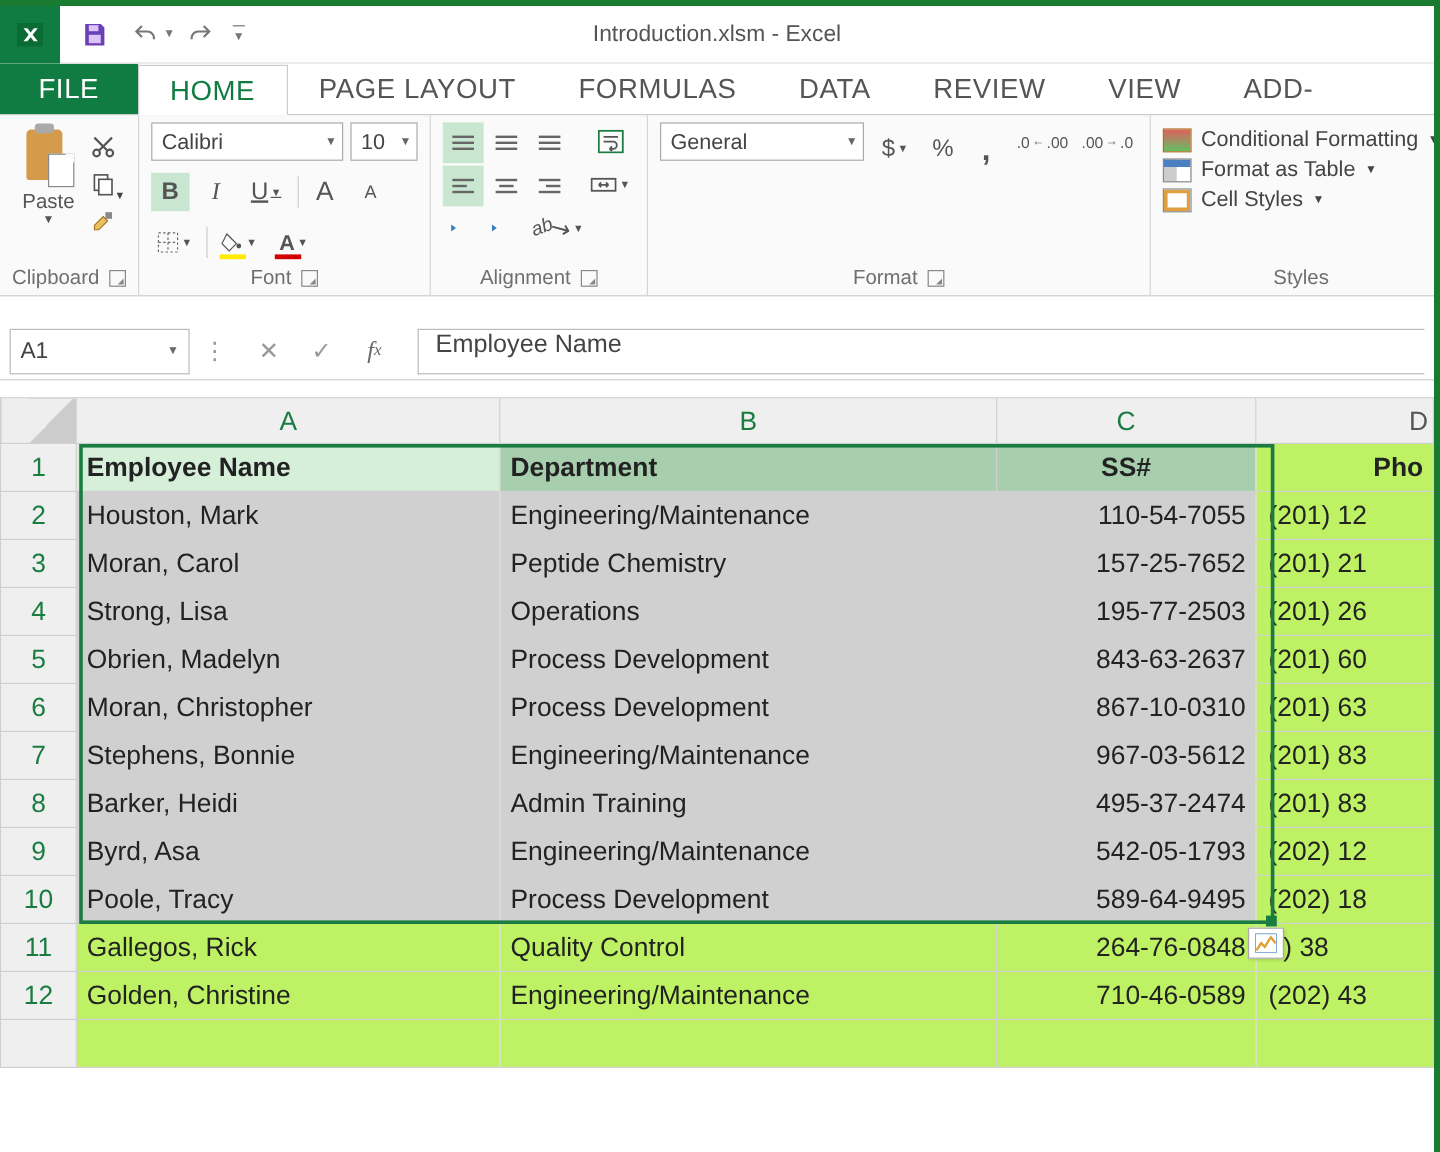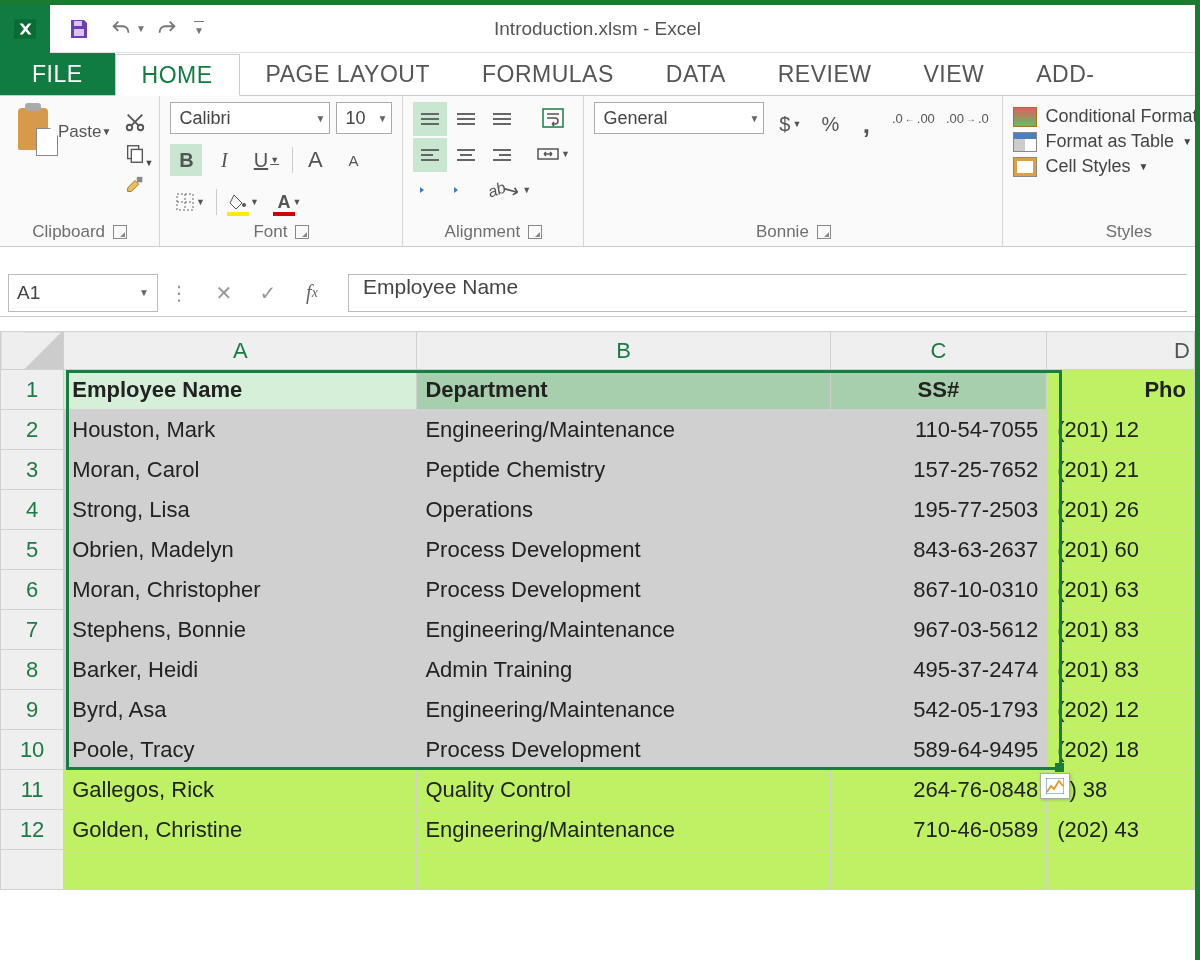--- a/index.html
+++ b/index.html
@@ -19,21 +19,21 @@
   .rtab.file { background: #107c41; color: #fff; padding: 0 32px; }
   .rtab.active { border: 1px solid #ccc; border-bottom: 1px solid #fff; color: #107c41; background: #fff; position: relative; top: 1px; }
   
   .ribbon { height: 152px; background: #fafafa; border-top: 1px solid #ccc; border-bottom: 1px solid #ccc; display: flex; }
   .rgroup { border-right: 1px solid #d5d5d5; padding: 6px 10px 2px; display: flex; flex-direction: column; justify-content: space-between; align-items: center; position: relative; }
   .rgroup-label { font-size: 17px; color: #6f6f6f; padding: 2px 0; display: flex; align-items: center; gap: 8px; }
   .dlaunch { width: 14px; height: 14px; border: 1px solid #888; position: relative; }
   .dlaunch::after { content: ''; position: absolute; right: 1px; bottom: 1px; border-left: 5px solid transparent; border-bottom: 5px solid #888; }
   .rgroup-body { display: flex; align-items: flex-start; gap: 6px; height: 112px; }
   
-  .paste-big { display: flex; flex-direction: row; align-items: center; padding: 4px 4px 0; cursor: pointer; }
+  .paste-big { display: flex; flex-direction: column; align-items: center; padding: 4px 4px 0; cursor: pointer; }
   .paste-big .ico { width: 44px; height: 50px; position: relative; }
   .clipboard-shape { position: absolute; width: 30px; height: 42px; left: 4px; top: 2px; background: #d59b4a; border-radius: 4px 4px 2px 2px; }
   .clipboard-shape::before { content: ''; position: absolute; top: -5px; left: 7px; width: 16px; height: 8px; background: #aaa; border-radius: 3px; }
   .doc-shape { position: absolute; right: 0; bottom: 0; width: 22px; height: 28px; background: #fff; border: 1px solid #888; }
   .doc-shape::before { content: ''; position: absolute; right: -1px; top: -1px; border-left: 8px solid transparent; border-top: 8px solid #fafafa; }
   .paste-big .txt { font-size: 17px; color: #555; margin-top: 2px; }
   .paste-big .dd { font-size: 10px; color: #555; }
   .smallcol { display: flex; flex-direction: column; gap: 8px; padding-top: 8px; }
   .small-ico { width: 28px; height: 24px; display: flex; align-items: center; justify-content: center; cursor: pointer; }
   .small-ico svg { width: 22px; height: 22px; }
@@ -330,21 +330,21 @@
             <span>.00</span>
         </div>
         <div class="btn" style="width:50px;font-size:13px">
           <span>.00</span>
             <span style="font-size:10px;margin:0 2px">→</span>
             <span>.0</span>
         </div>
       </div>
     </div>
     <div class="rgroup-label">
-        <span>Bonnie</span>
+        <span>Format</span>
         <span class="dlaunch"></span>
       </div>
   </div>
 
   <div class="rgroup" style="border-right:none;">
     <div class="rgroup-body">
       <div class="styles-list">
         <div class="item">
           <span class="sico" style="background:linear-gradient(#e06060,#60c060);"></span>
           <span>Conditional Formatting</span>

